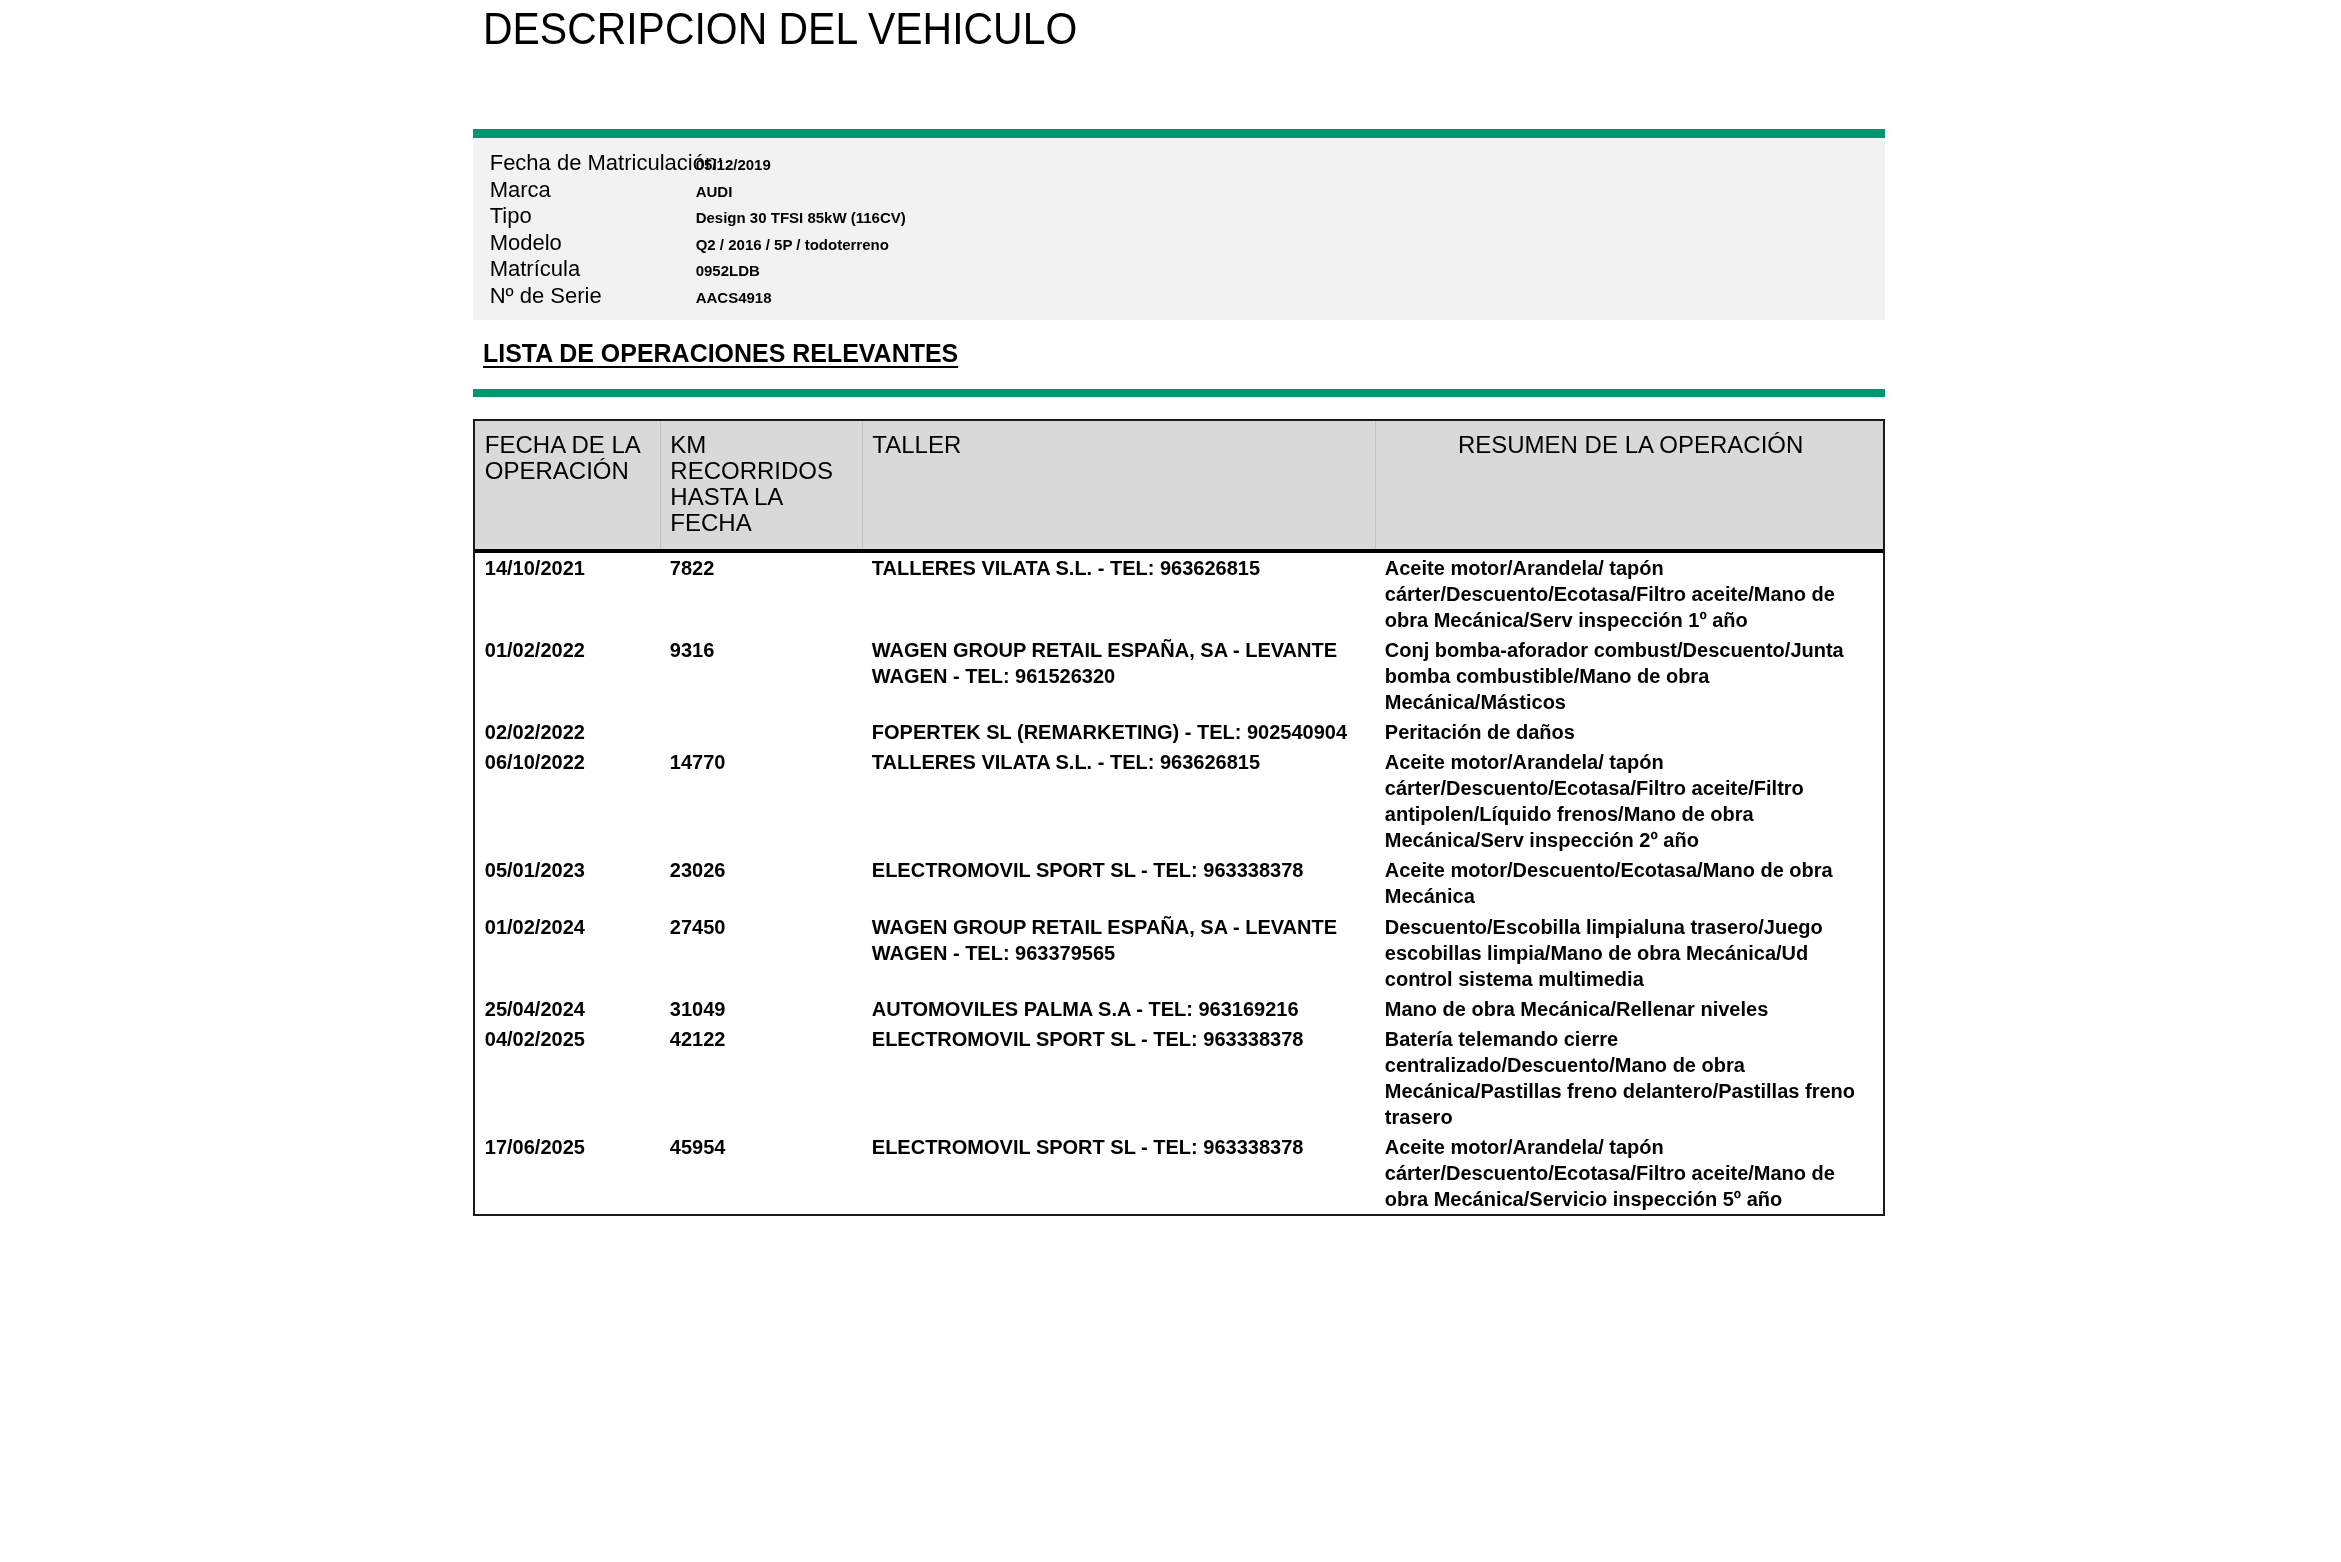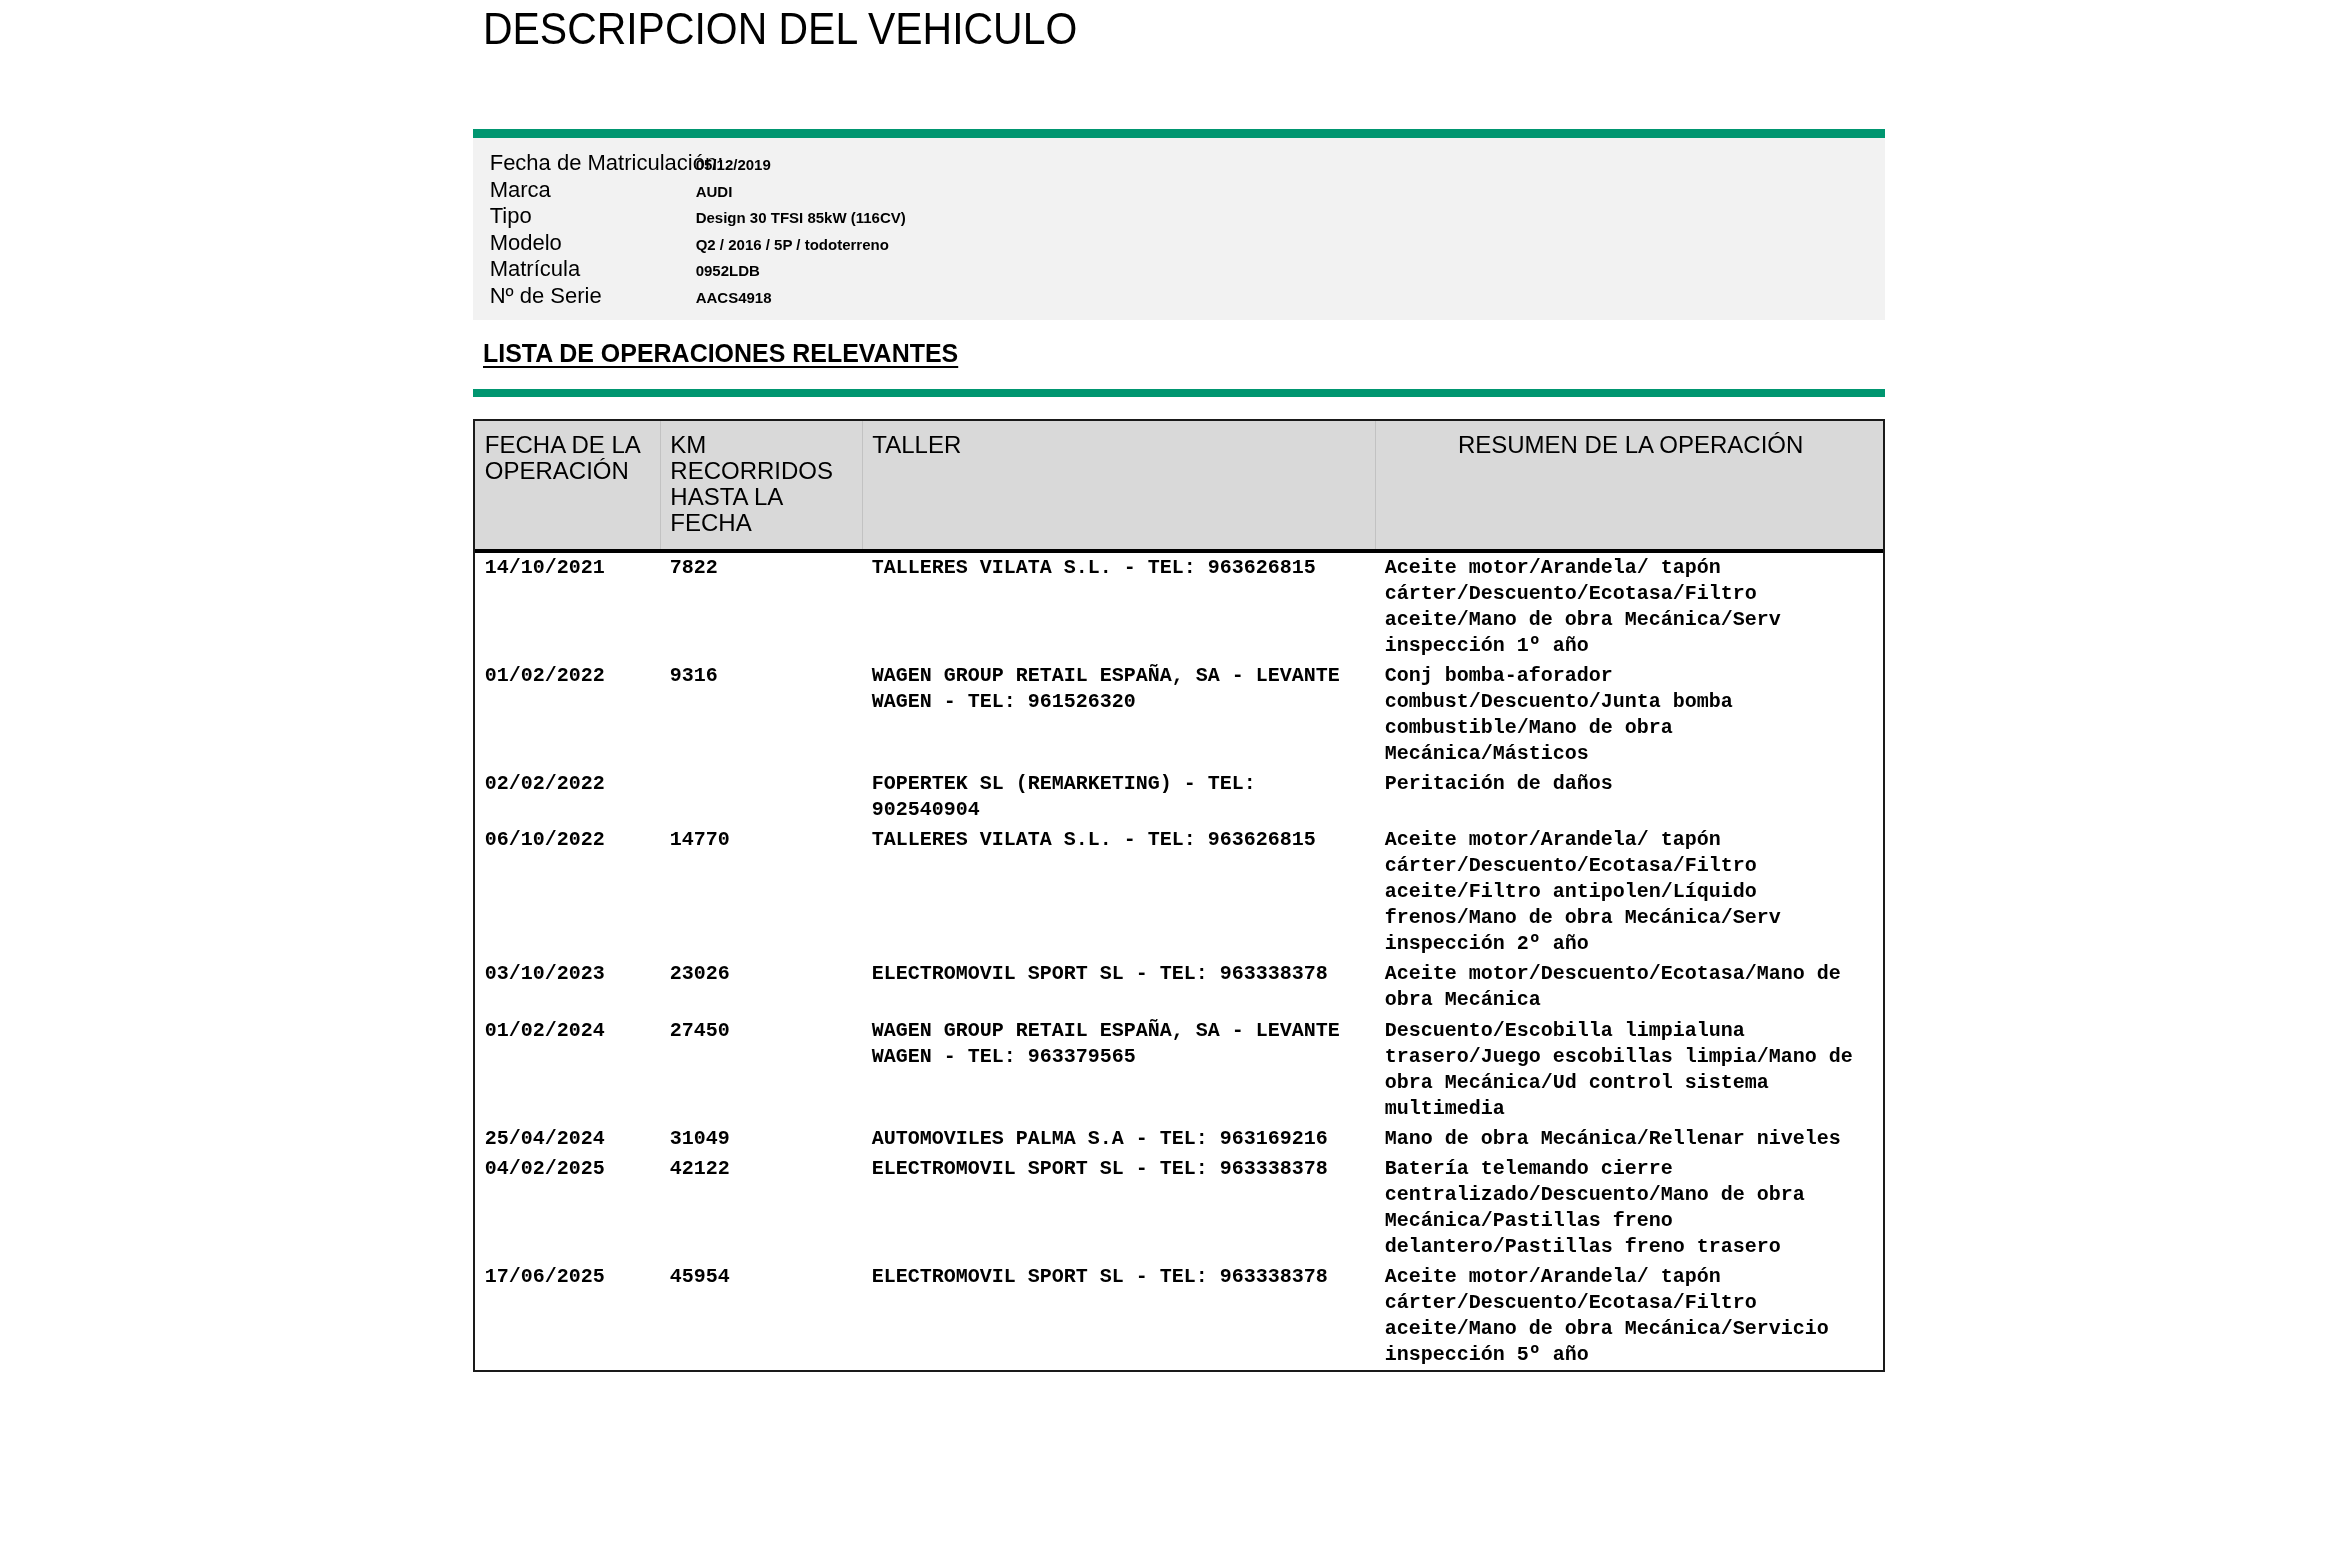--- a/index.html
+++ b/index.html
@@ -129,21 +129,20 @@
   .ops-table thead th:last-child { border-right: none; text-align: center; }
 
   .ops-table tbody td {
     vertical-align: top;
     text-align: left;
     font-size: 20px;
     font-weight: 700;
     line-height: 26px;
     padding: 2.1px 9.8px 2.1px 9.8px;
     border: none;
-    font-family: Liberation Mono, monospace;
   }
 
   .col-fecha  { width: 185px; }
   .col-km     { width: 202px; }
   .col-taller { width: 513px; }
   .col-resumen{ width: 508px; }
 
   .cell-date   { white-space: nowrap; }
   .cell-km     { white-space: nowrap; }
   .cell-taller { }
@@ -224,21 +223,21 @@
             <td class="cell-taller">FOPERTEK SL (REMARKETING) - TEL: 902540904</td>
             <td class="cell-resumen">Peritación de daños</td>
           </tr>
           <tr>
             <td class="cell-date">06/10/2022</td>
             <td class="cell-km">14770</td>
             <td class="cell-taller">TALLERES VILATA S.L. - TEL: 963626815</td>
             <td class="cell-resumen">Aceite motor/Arandela/ tapón cárter/Descuento/Ecotasa/Filtro aceite/Filtro antipolen/Líquido frenos/Mano de obra Mecánica/Serv inspección 2º año</td>
           </tr>
           <tr>
-            <td class="cell-date">03/10/2023</td>
+            <td class="cell-date">05/01/2023</td>
             <td class="cell-km">23026</td>
             <td class="cell-taller">ELECTROMOVIL SPORT SL - TEL: 963338378</td>
             <td class="cell-resumen">Aceite motor/Descuento/Ecotasa/Mano de obra Mecánica</td>
           </tr>
           <tr>
             <td class="cell-date">01/02/2024</td>
             <td class="cell-km">27450</td>
             <td class="cell-taller">WAGEN GROUP RETAIL ESPAÑA, SA - LEVANTE WAGEN - TEL: 963379565</td>
             <td class="cell-resumen">Descuento/Escobilla limpialuna trasero/Juego escobillas limpia/Mano de obra Mecánica/Ud control sistema multimedia</td>
           </tr>

